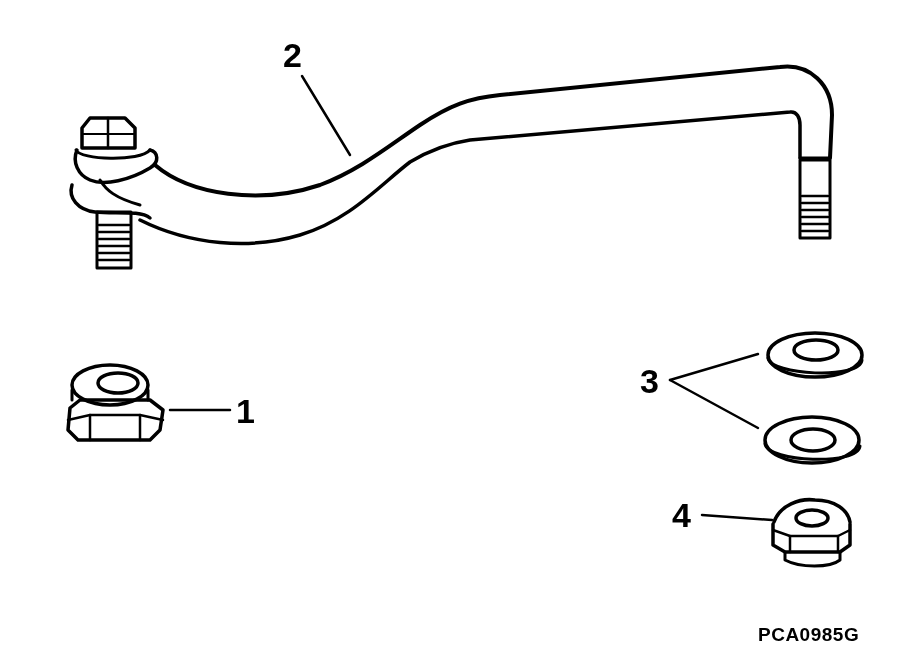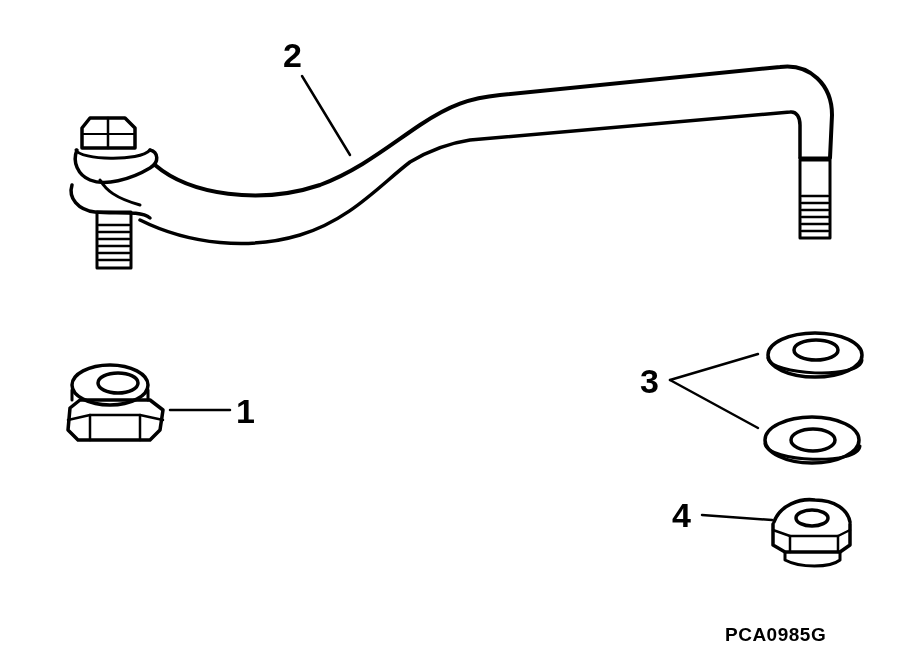--- a/index.html
+++ b/index.html
@@ -99,14 +99,14 @@
       <line x1="838" y1="536" x2="838" y2="552" stroke-width="2.5"></line>
       <path d="M785 552 L785 560 C800 568 830 568 840 560 L840 552" stroke-width="3"></path>
     </g>
     <line x1="702" y1="515" x2="772" y2="520" stroke-width="2.5"></line>
   </svg>
 
   <div class="callout" style="left:283px; top:38px;">2</div>
   <div class="callout" style="left:236px; top:394px;">1</div>
   <div class="callout" style="left:640px; top:364px;">3</div>
   <div class="callout" style="left:672px; top:498px;">4</div>
-  <div class="figure-id" style="left:725px; top:624px;">PCA0985G</div>
+  <div class="figure-id" style="left:758px; top:624px;">PCA0985G</div>
 </div>
 
 </body></html>

